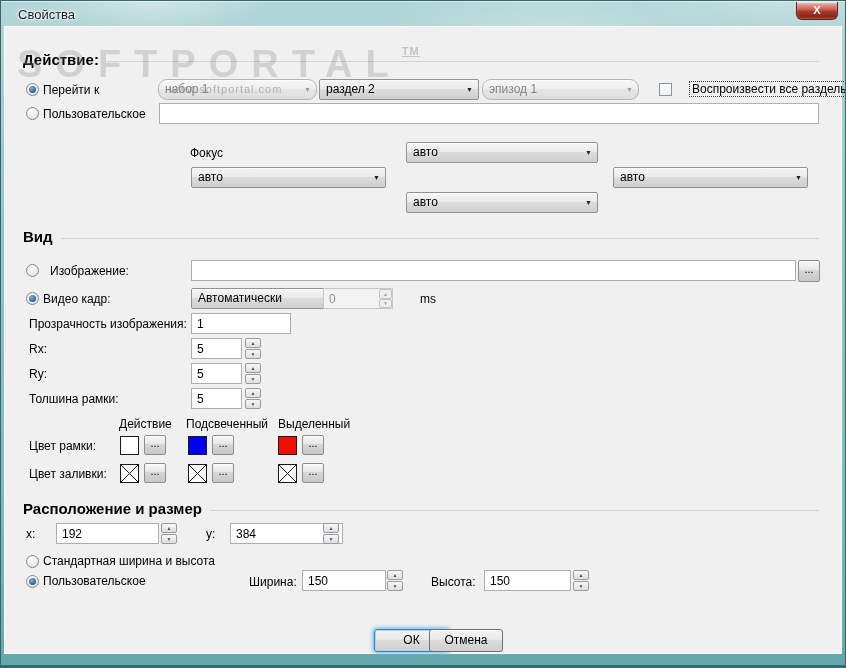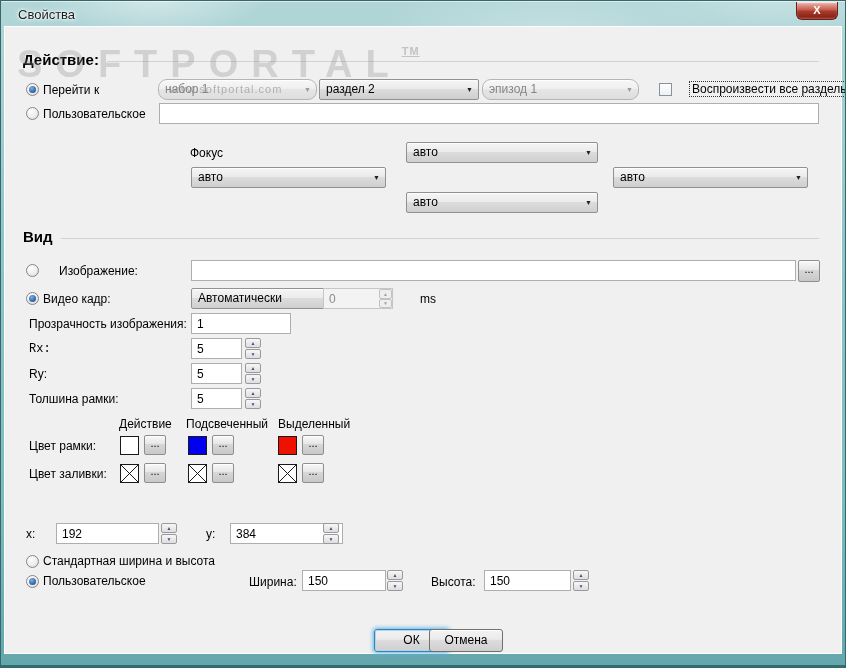--- a/index.html
+++ b/index.html
@@ -154,21 +154,21 @@
     <span>авто</span>
     <span class="arr">▼</span>
   </div>
 
   <div class="sec" style="top:227px;">
     <b>Вид</b>
     <div class="rule"></div>
   </div>
 
   <span class="radio" style="left:25px;top:263px;"></span>
-  <span class="lbl" style="left:58px;top:263px;text-align:center;">Изображение:</span>
+  <span class="lbl" style="left:49px;top:263px;text-align:center;">Изображение:</span>
   <input class="tinput" style="left: 190px; top: 259px; width: 605px;" value="">
   <div class="dots" style="left:797px;top:259px;height:22px;line-height:16px;">
     <span>...</span>
   </div>
 
   <span class="radio sel" style="left:25px;top:291px;"></span>
   <span class="lbl" style="left:42px;top:291px;">Видео кадр:</span>
   <div class="combo" style="left:190px;top:287px;width:146px;">
     <span>Автоматически</span>
     <span class="arr">▼</span>
@@ -182,21 +182,21 @@
       <div class="spin-btn">
           <span>▼</span>
         </div>
     </div>
   </div>
   <span class="lbl" style="left:399px;top:291px;padding-left:20px;">ms</span>
 
   <span class="lbl" style="left:28px;top:316px;">Прозрачность изображения:</span>
   <input class="tinput" style="left: 190px; top: 312px; width: 100px;" value="1">
 
-  <span class="lbl" style="left:28px;top:341px;font-family:Liberation Mono, monospace;">Rx:</span>
+  <span class="lbl" style="left:28px;top:341px;">Rx:</span>
   <input class="tinput" style="left: 190px; top: 337px; width: 51px;" value="5">
   <div class="spin" style="left:244px;top:337px;">
     <div class="spin-btn">
         <span>▲</span>
       </div>
     <div class="spin-btn">
         <span>▼</span>
       </div>
   </div>
 
@@ -235,20 +235,24 @@
   <div class="dots" style="left:301px;top:434px;"><span>...</span></div>
 
   <span class="lbl" style="left:28px;top:466px;">Цвет заливки:</span>
   <span class="swatch crossed" style="left:119px;top:463px;"></span>
   <div class="dots" style="left:143px;top:462px;"><span>...</span></div>
   <span class="swatch crossed" style="left:187px;top:463px;"></span>
   <div class="dots" style="left:211px;top:462px;"><span>...</span></div>
   <span class="swatch crossed" style="left:277px;top:463px;"></span>
   <div class="dots" style="left:301px;top:462px;"><span>...</span></div>
 
+  <div class="sec" style="top:499px;">
+    <b>Расположение и размер</b>
+    <div class="rule"></div>
+  </div>
 
   <span class="lbl" style="left:25px;top:526px;">x:</span>
   <input class="tinput" style="left: 55px; top: 522px; width: 103px;" value="192">
   <div class="spin" style="left:160px;top:522px;">
     <div class="spin-btn">
         <span>▲</span>
       </div>
     <div class="spin-btn">
         <span>▼</span>
       </div>

